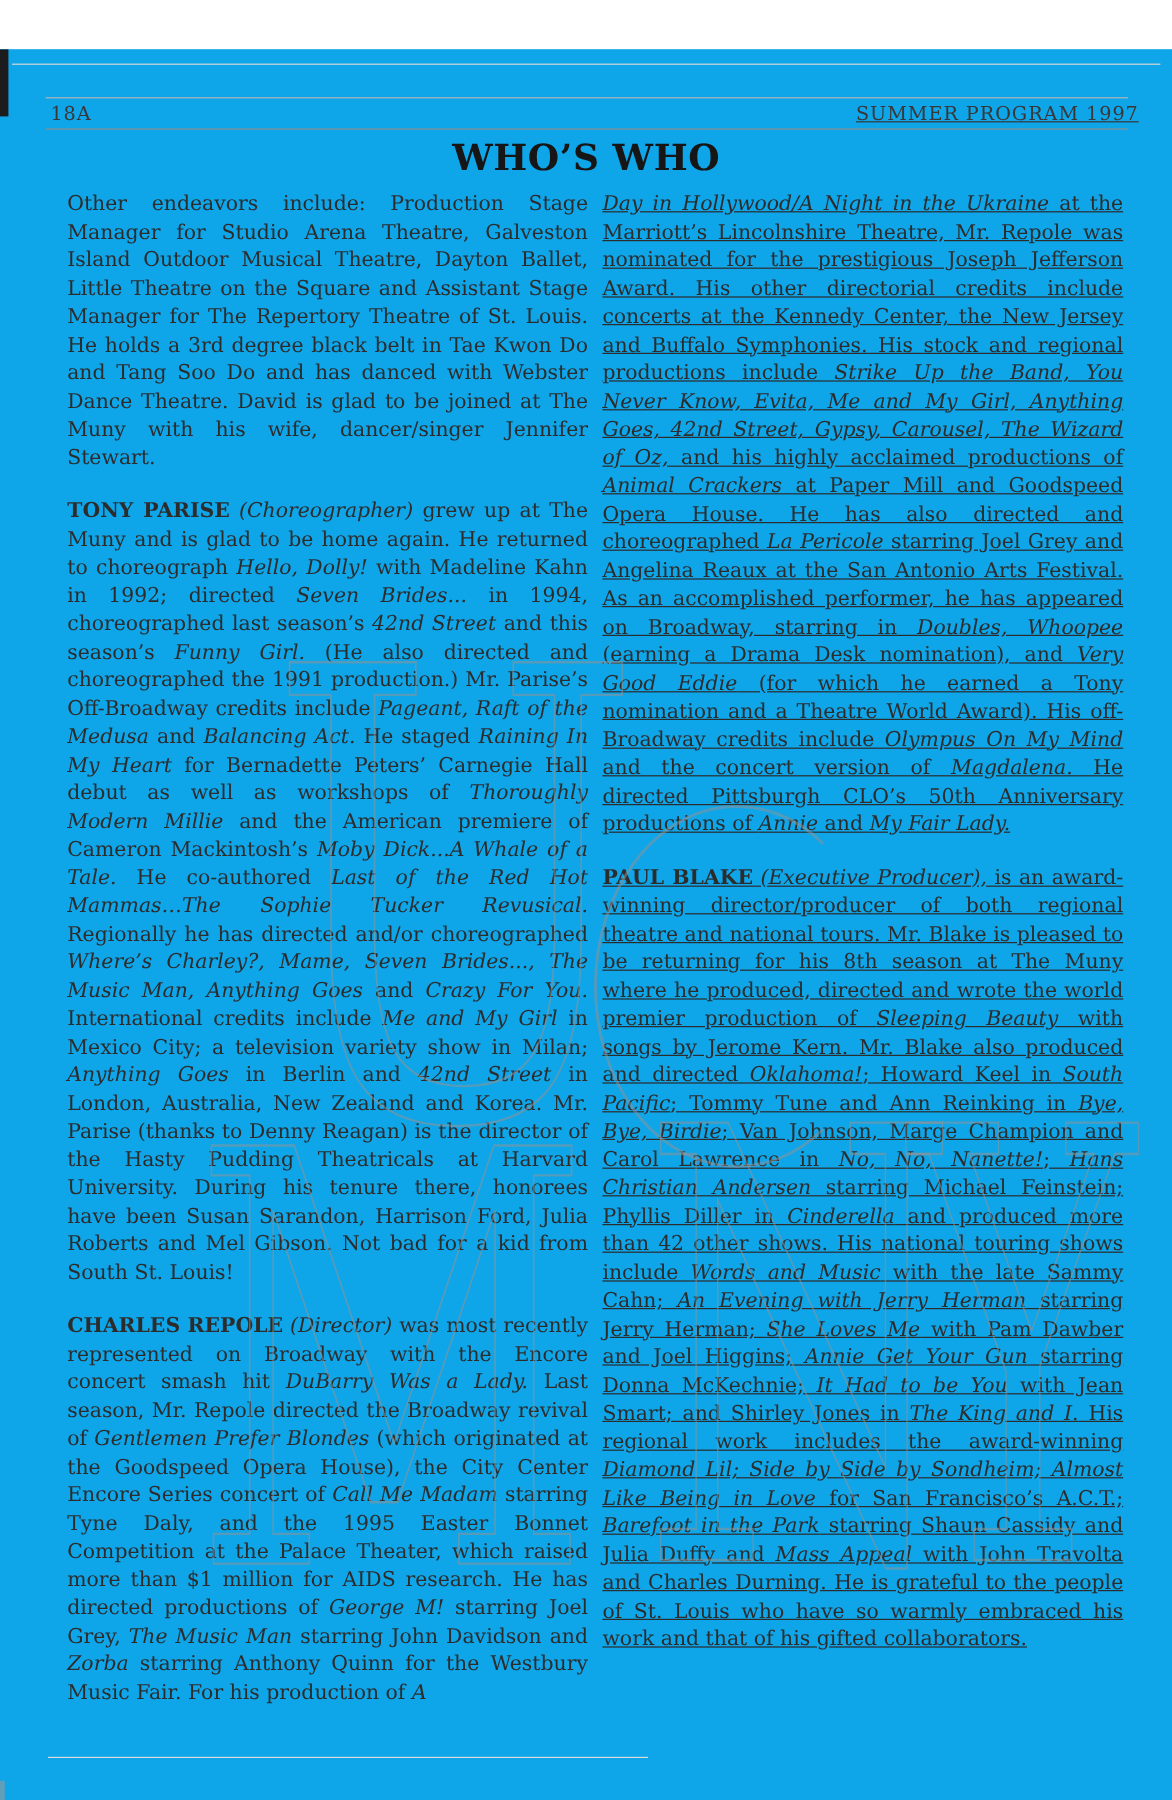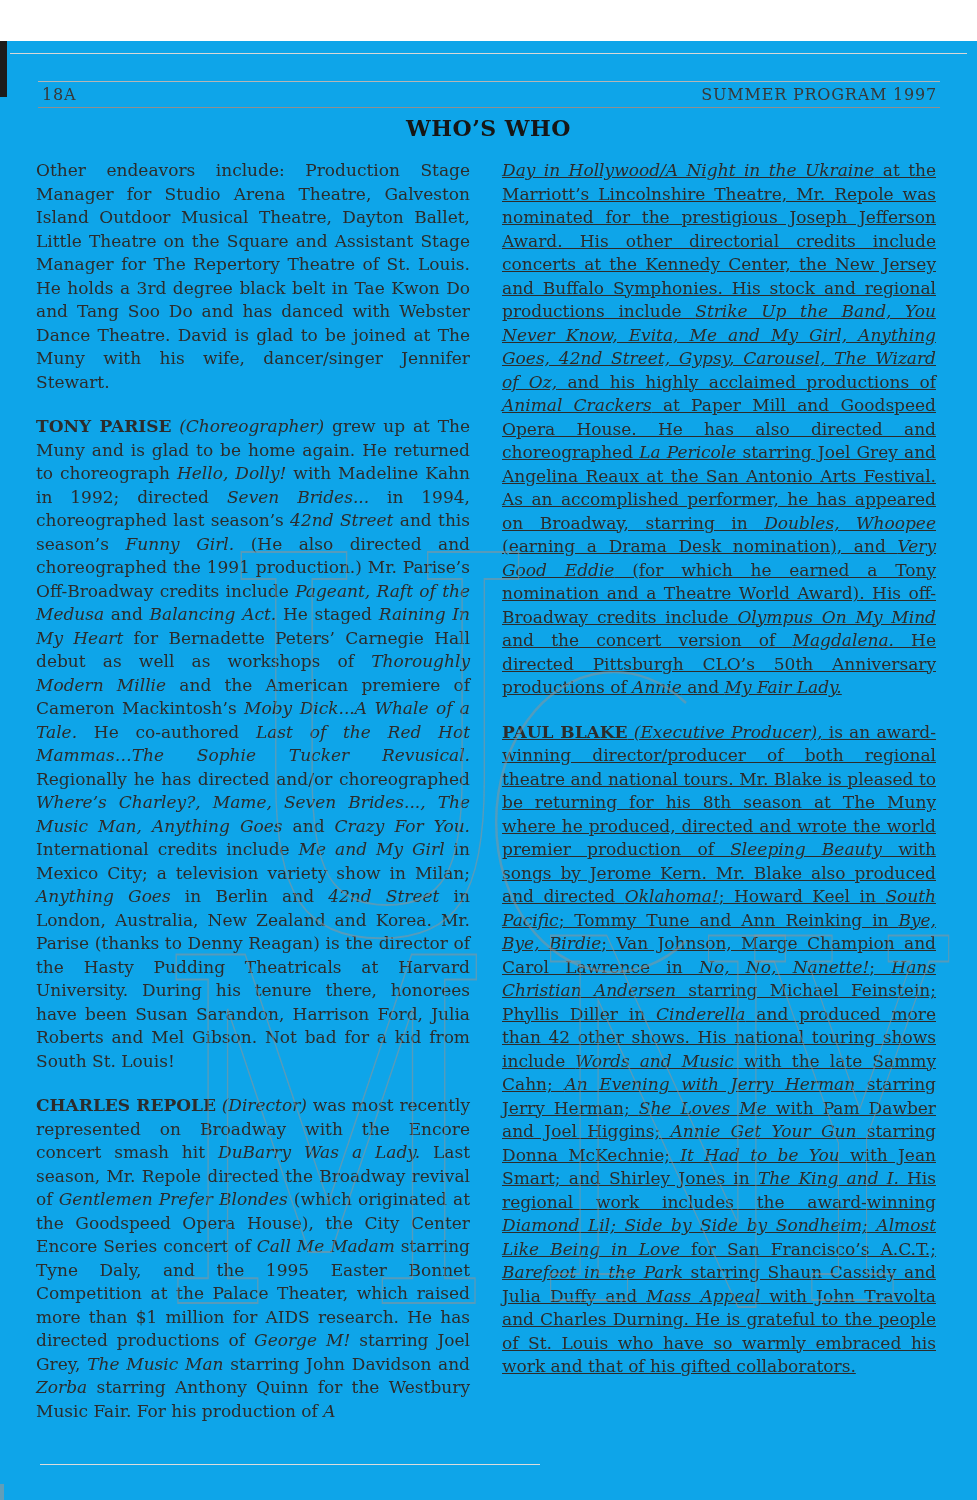--- a/index.html
+++ b/index.html
@@ -9,28 +9,28 @@
   .edge-mark-top{position:absolute;left:0;top:0;width:7px;height:56px;background:#1c1c1c;}
   .edge-mark-bottom{position:absolute;left:0;top:1443px;width:4px;height:26px;background:#9a9a9a;opacity:.6;}
   .rule{position:absolute;height:1px;background:#9a9a9a;}
   #rule-faint-top{left:10px;top:12px;width:957px;background:#d8d8d8;}
   #rule-header-top{left:38px;top:40px;width:902px;background:#b5b5b5;}
   #rule-header-bottom{left:38px;top:66px;width:902px;background:#8f8f8f;}
   #rule-bottom{left:40px;top:1423px;width:500px;background:#dcdcdc;}
   
   .hdr-text{position:absolute;top:44px;font-size:16px;letter-spacing:.8px;color:#383838;}
   #page-number{left:42px;}
-  #program-title{right:40px;}
+  #program-title{right:28px;text-decoration:underline;}
   
   #page-title{position:absolute;left:0;top:74px;width:100%;text-align:center;
-              font-size:22px;font-weight:700;letter-spacing:.5px;color:#161616;}
+              font-size:30px;font-weight:700;letter-spacing:.5px;color:#161616;}
   
   .col{position:absolute;top:118px;width:434px;font-size:17px;line-height:23.5px;
        text-align:justify;color:#2c2c2c;}
-  #col-left{left:36px;}
+  #col-left{left:56px;}
   #col-right{left:502px;text-decoration:underline;}
   .para{margin:0;}
   .para + .para{margin-top:21px;}
   .seg-b{font-weight:700;}
   .seg-i{font-style:italic;}
   
   #watermark{position:absolute;inset:0;pointer-events:none;z-index:5;}
   .wm-letter{position:absolute;line-height:1;color:transparent;
              -webkit-text-stroke:2px rgba(148,148,148,.55);
              font-family:"DejaVu Serif", serif;transform-origin:left top;}

